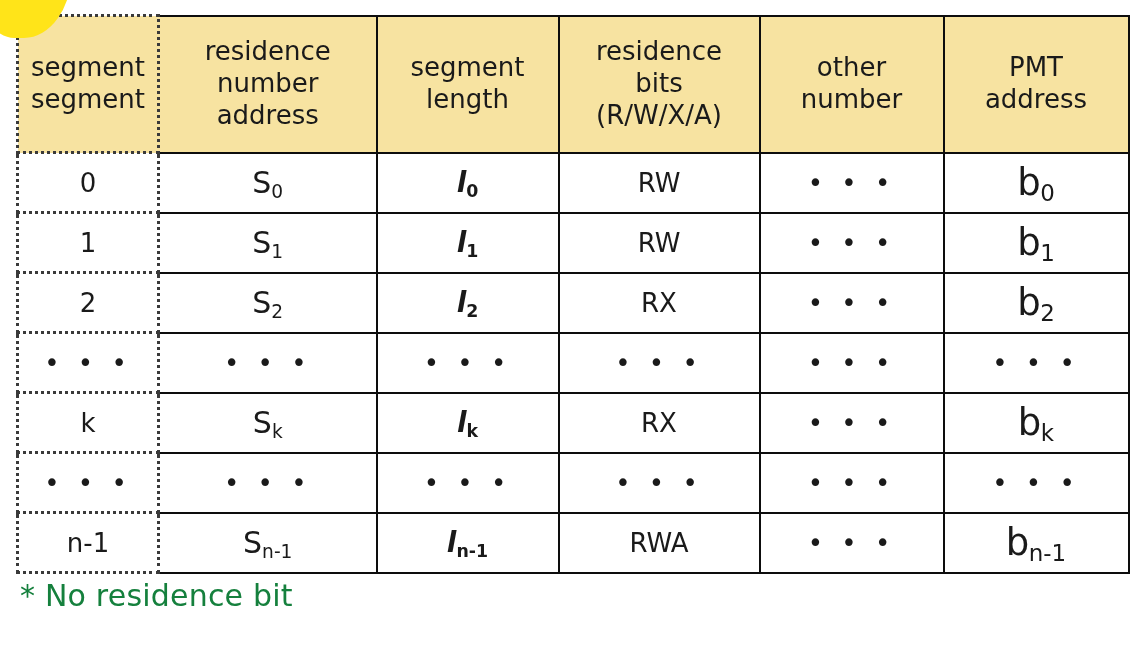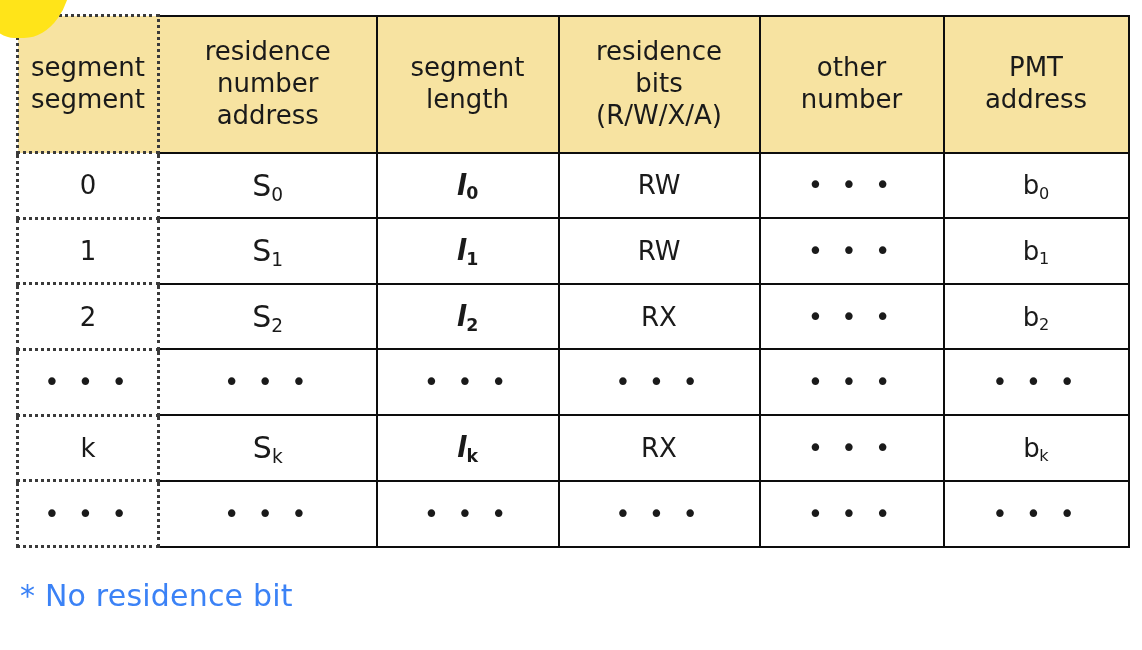--- a/index.html
+++ b/index.html
@@ -83,21 +83,21 @@
   col.w4 { width: 184px; }
   col.w5 { width: 185px; }
 
   .val { white-space: nowrap; }
 
   
   .sym-s { font-size: 30px; }
   
   .sym-l { font-style: italic; font-size: 28px; font-weight: bold; }
   
-  .sym-b { font-size: 26px; letter-spacing: -0.5px; }
+  .sym-b { font-size: 37px; letter-spacing: -0.5px; }
 
   sub {
     font-size: 0.62em;
     vertical-align: baseline;
     position: relative;
     bottom: -0.26em;
     font-style: normal;
     letter-spacing: 0;
   }
 
@@ -105,21 +105,21 @@
     letter-spacing: 5px;
     font-size: 26px;
     display: inline-block;
   }
 
   .footnote {
     position: absolute;
     left: 20px;
     top: 578px;
     font-size: 30px;
-    color: #3b82f6;
+    color: #15803d;
     letter-spacing: 0.2px;
   }
 </style>
 </head>
 <body>
 
 <div class="blob"></div>
 
 <div class="table-wrap">
   <table class="seg-table">
@@ -203,17 +203,25 @@
           <td><span class="val"><span class="sym-b">b<sub>k</sub></span></span></td>
         </tr>
         <tr>
           <td class="c0"><span class="val ellipsis">• • •</span></td>
           <td><span class="val ellipsis">• • •</span></td>
           <td><span class="val ellipsis">• • •</span></td>
           <td><span class="val ellipsis">• • •</span></td>
           <td><span class="val ellipsis">• • •</span></td>
           <td><span class="val ellipsis">• • •</span></td>
         </tr>
+        <tr>
+          <td class="c0"><span class="val">n-1</span></td>
+          <td><span class="val"><span class="sym-s">S<sub>n-1</sub></span></span></td>
+          <td><span class="val"><span class="sym-l">l<sub>n-1</sub></span></span></td>
+          <td><span class="val">RWA</span></td>
+          <td><span class="val ellipsis">• • •</span></td>
+          <td><span class="val"><span class="sym-b">b<sub>n-1</sub></span></span></td>
+        </tr>
       </tbody>
   </table>
 </div>
 
 <div class="footnote">* No residence bit</div>
 
 </body></html>

